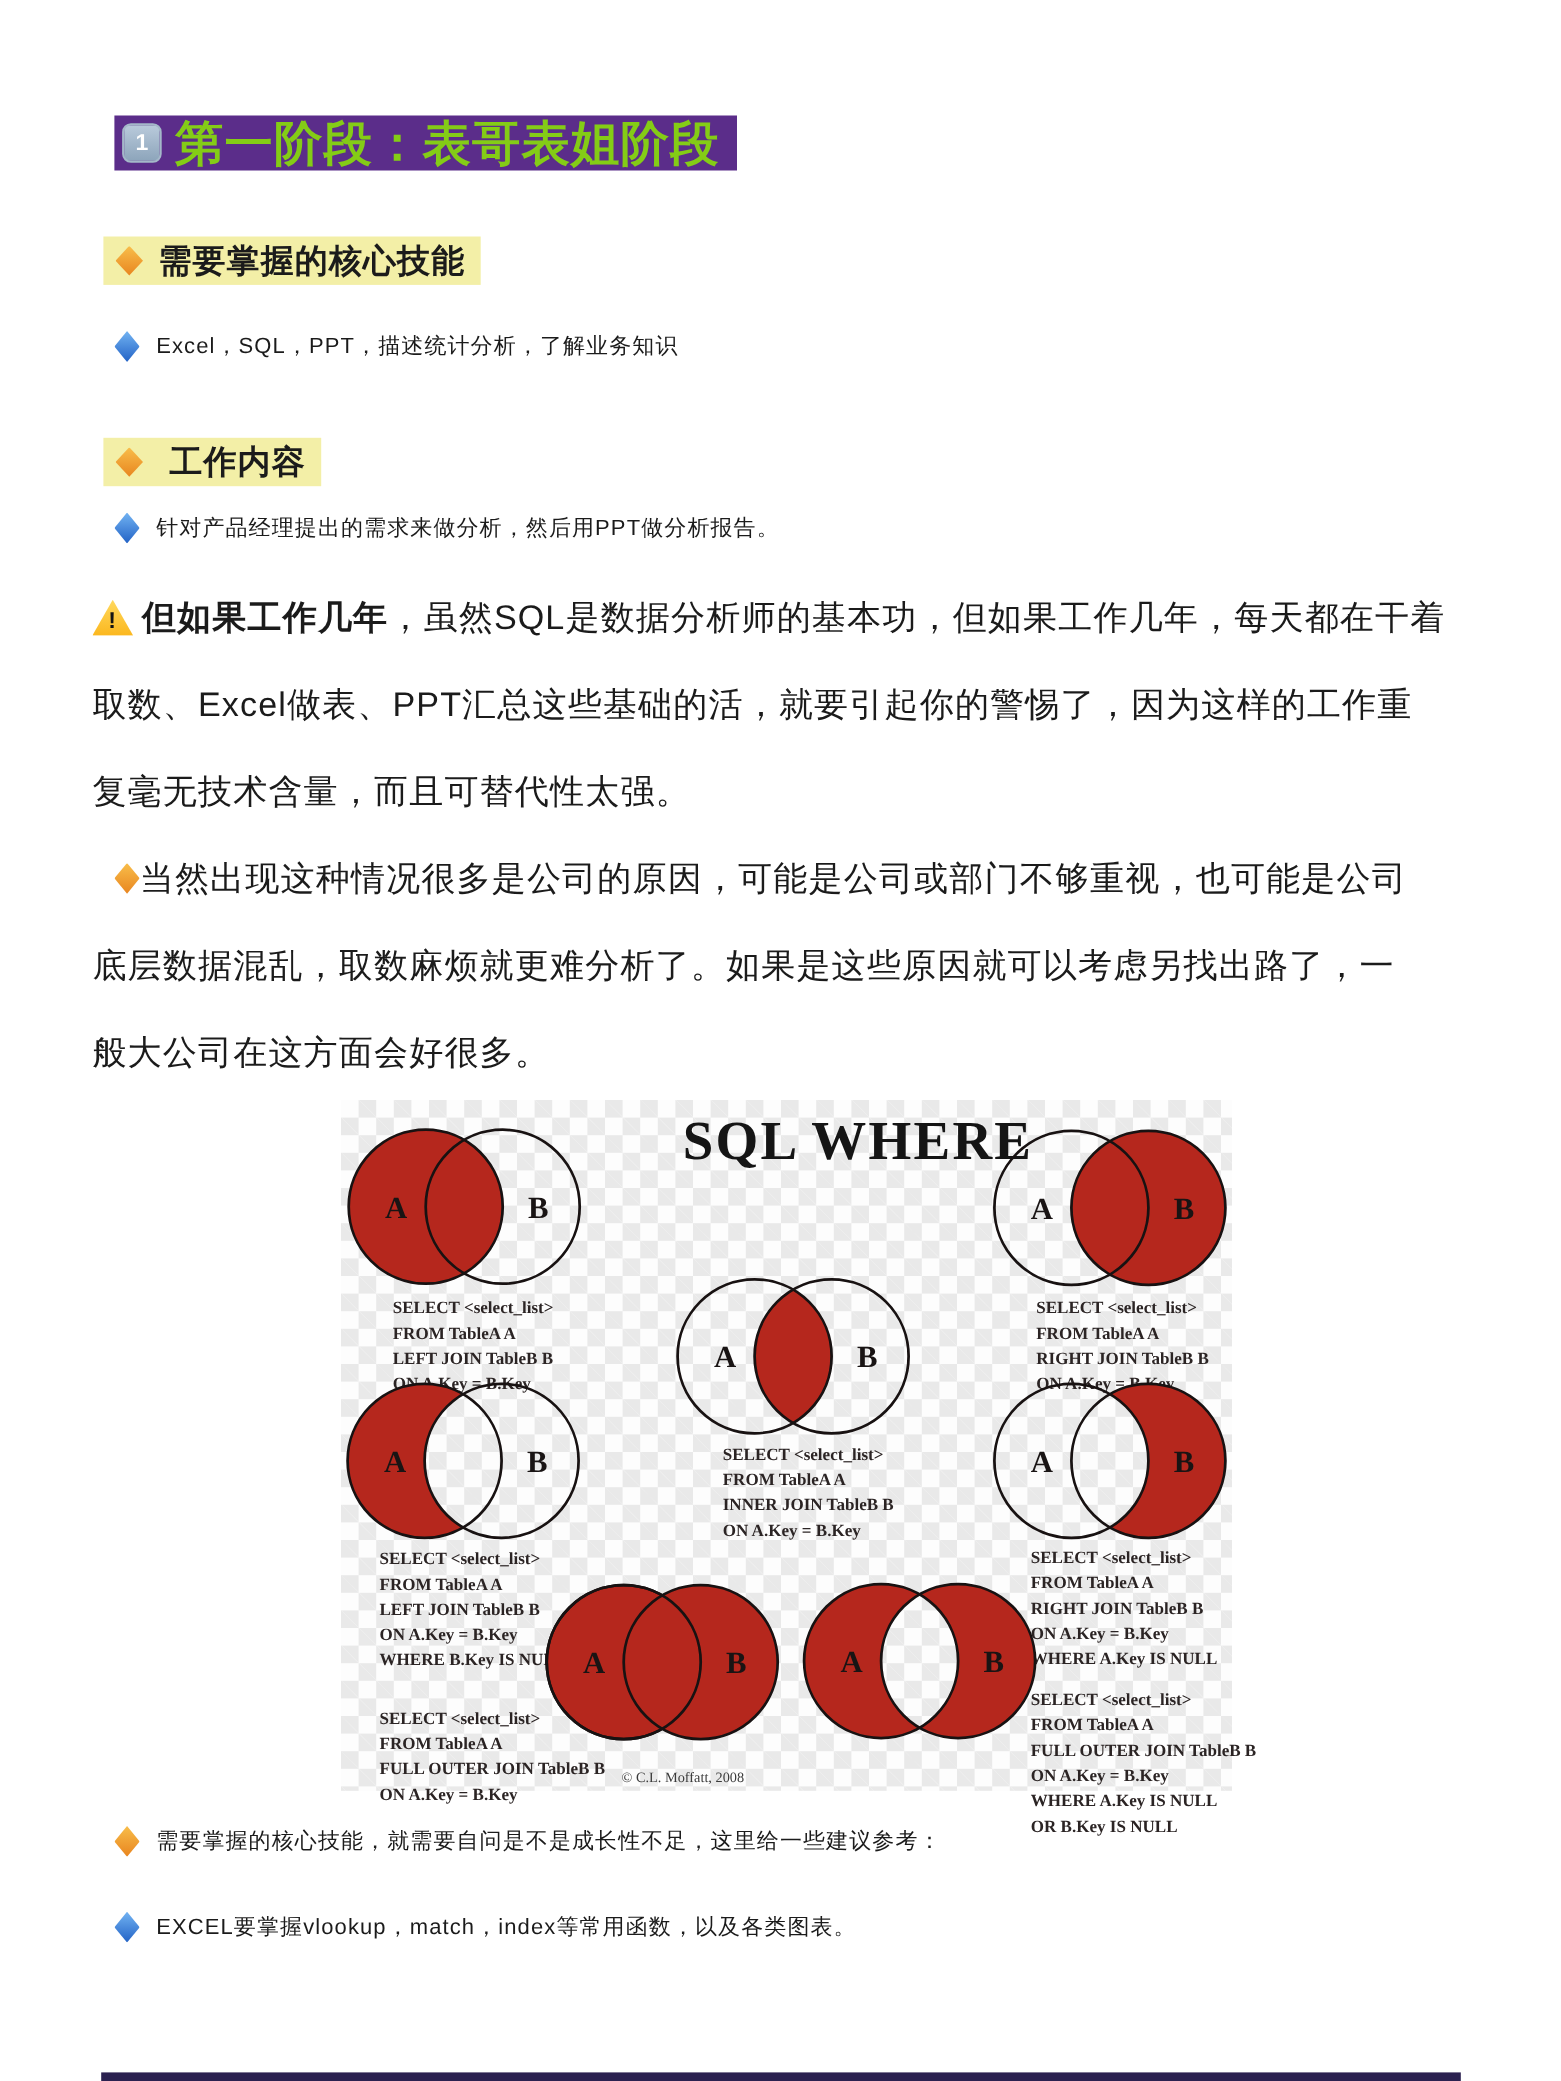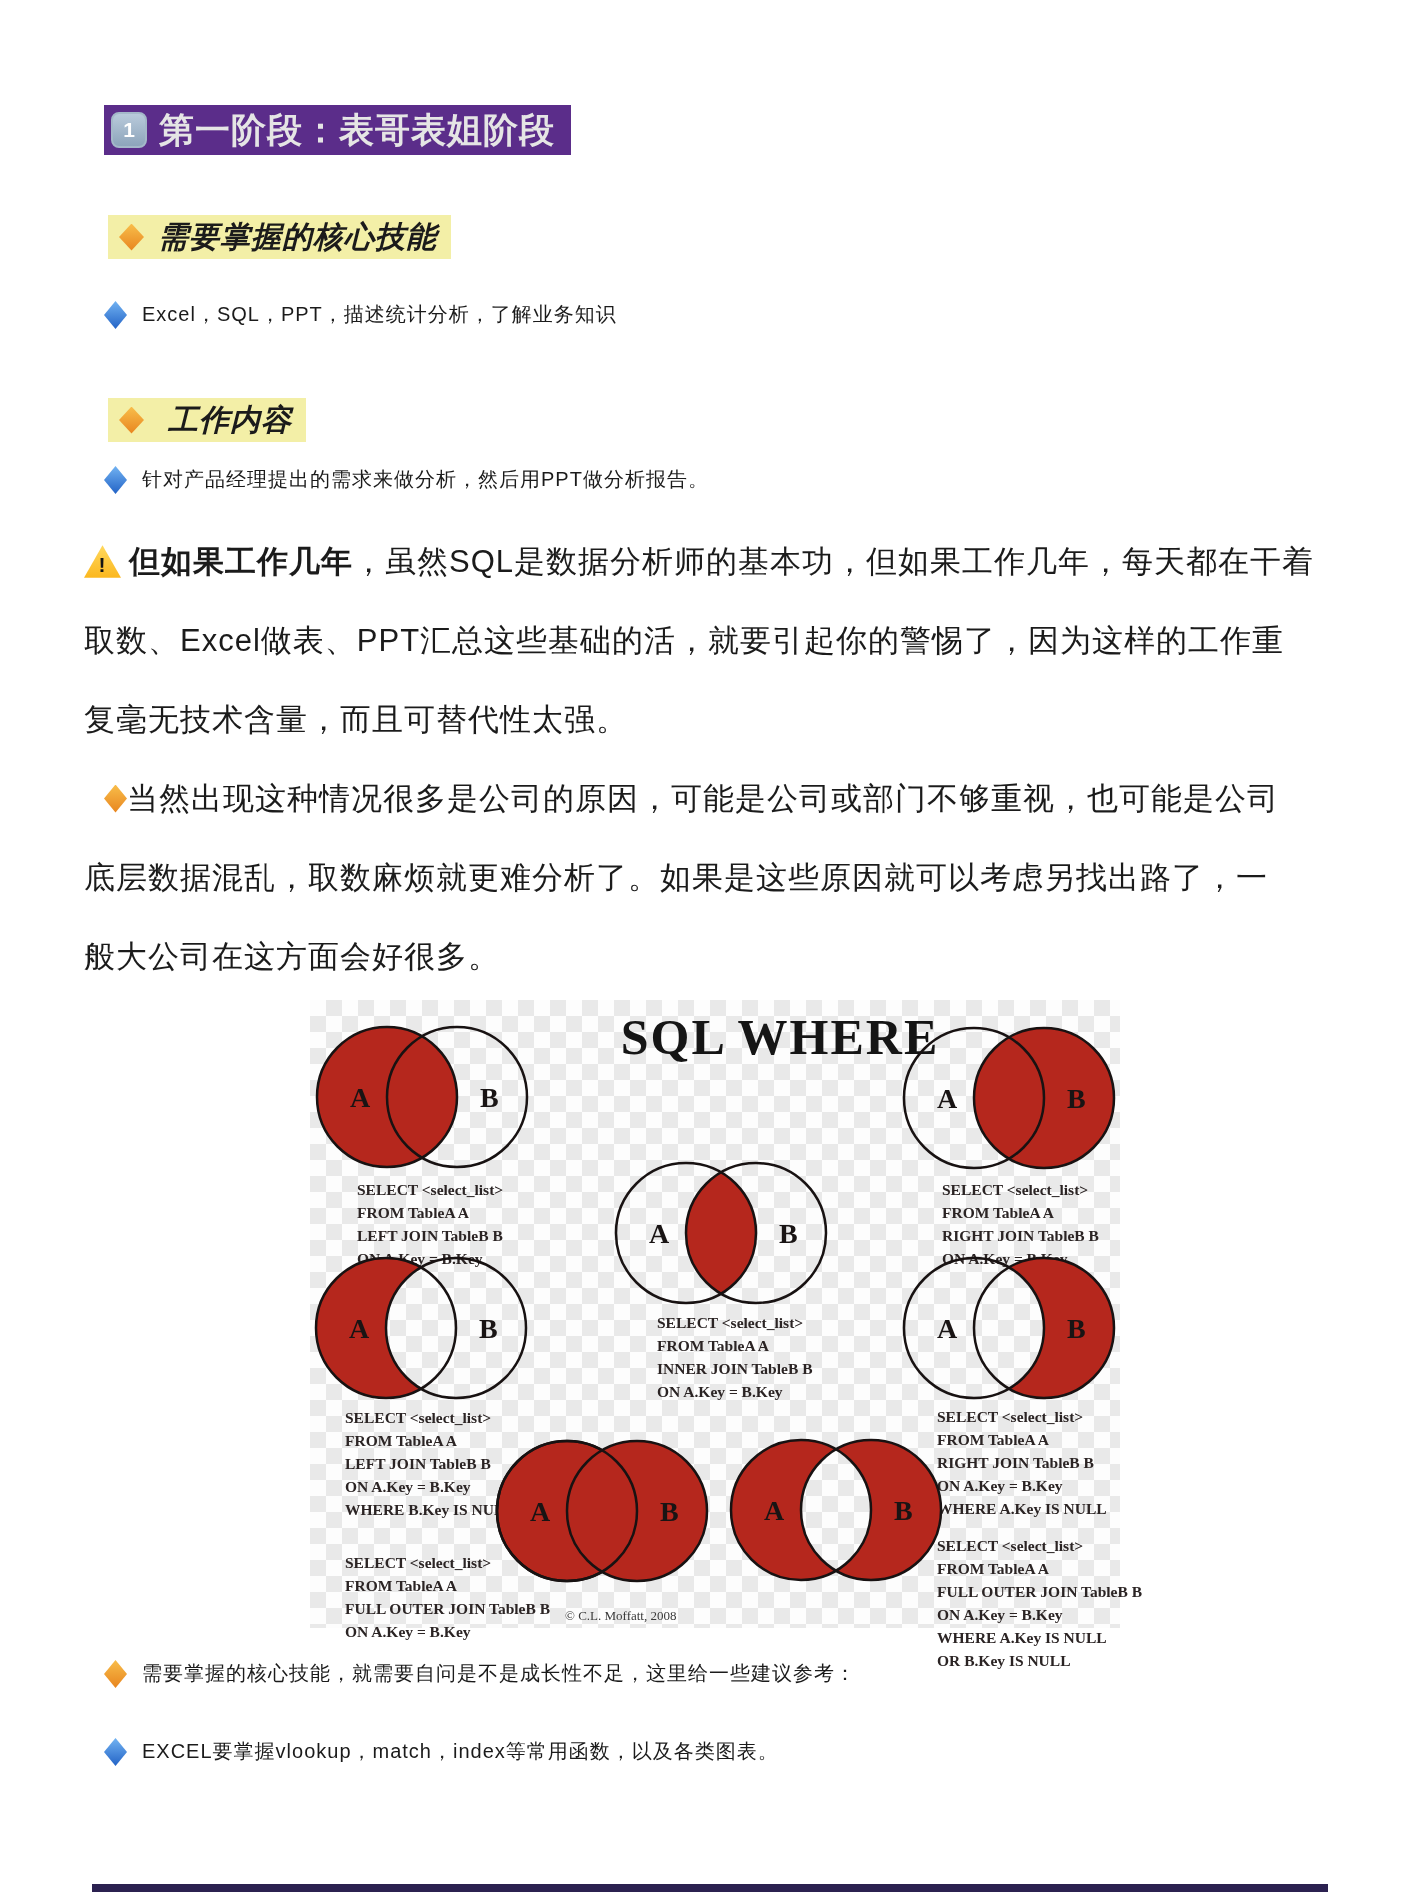--- a/index.html
+++ b/index.html
@@ -2,30 +2,30 @@
 <html><head>
 <meta charset="utf-8">
 <style>
   html,body{margin:0;padding:0;background:#ffffff;}
   .page{position:relative;width:1419px;height:1892px;background:#ffffff;overflow:hidden;
         font-family:"Liberation Sans","DejaVu Sans",sans-serif;color:#1b1b1b;}
 
   
   .h1-bar{position:absolute;left:104px;top:105px;height:50px;display:inline-flex;
           align-items:center;gap:12px;padding:0 16px 0 7px;background:#5b2d8a;}
-  .h1-bar .title{color:#e5e5e5;font-weight:700;font-size:35px;letter-spacing:1px;white-space:nowrap;}
+  .h1-bar .title{color:#84cc16;font-weight:700;font-size:44px;letter-spacing:1px;white-space:nowrap;}
   .keycap{width:36px;height:36px;border-radius:8px;flex:0 0 auto;
           background:linear-gradient(180deg,#b9cadb 0%,#8da5bb 100%);
           border:2px solid #a4b8c9;box-sizing:border-box;
           display:flex;align-items:center;justify-content:center;
           color:#fff;font-weight:700;font-size:21px;}
 
   
-  .yellow-heading{position:absolute;left:108px;height:44px;display:inline-flex;align-items:center;
-                  gap:14px;padding:0 14px 0 11px;background:#f3efa7;font-style:italic;}
+  .yellow-heading{position:absolute;left:94px;height:44px;display:inline-flex;align-items:center;
+                  gap:14px;padding:0 14px 0 11px;background:#f3efa7;}
   .yellow-heading .txt{font-weight:700;font-size:30px;letter-spacing:1px;white-space:nowrap;}
 
   
   .diamond{flex:0 0 auto;display:inline-block;width:23px;height:28px;
            clip-path:polygon(50% 0,100% 50%,50% 100%,0 50%);}
   .d-orange{background:linear-gradient(180deg,#f8bd4a 0%,#e8851f 100%);}
   .d-blue{background:linear-gradient(180deg,#72b3f2 0%,#2363c6 100%);}
   .yellow-heading .diamond{width:25px;height:27px;}
 
   .warn-icon{position:relative;width:37px;height:34px;flex:0 0 auto;}

